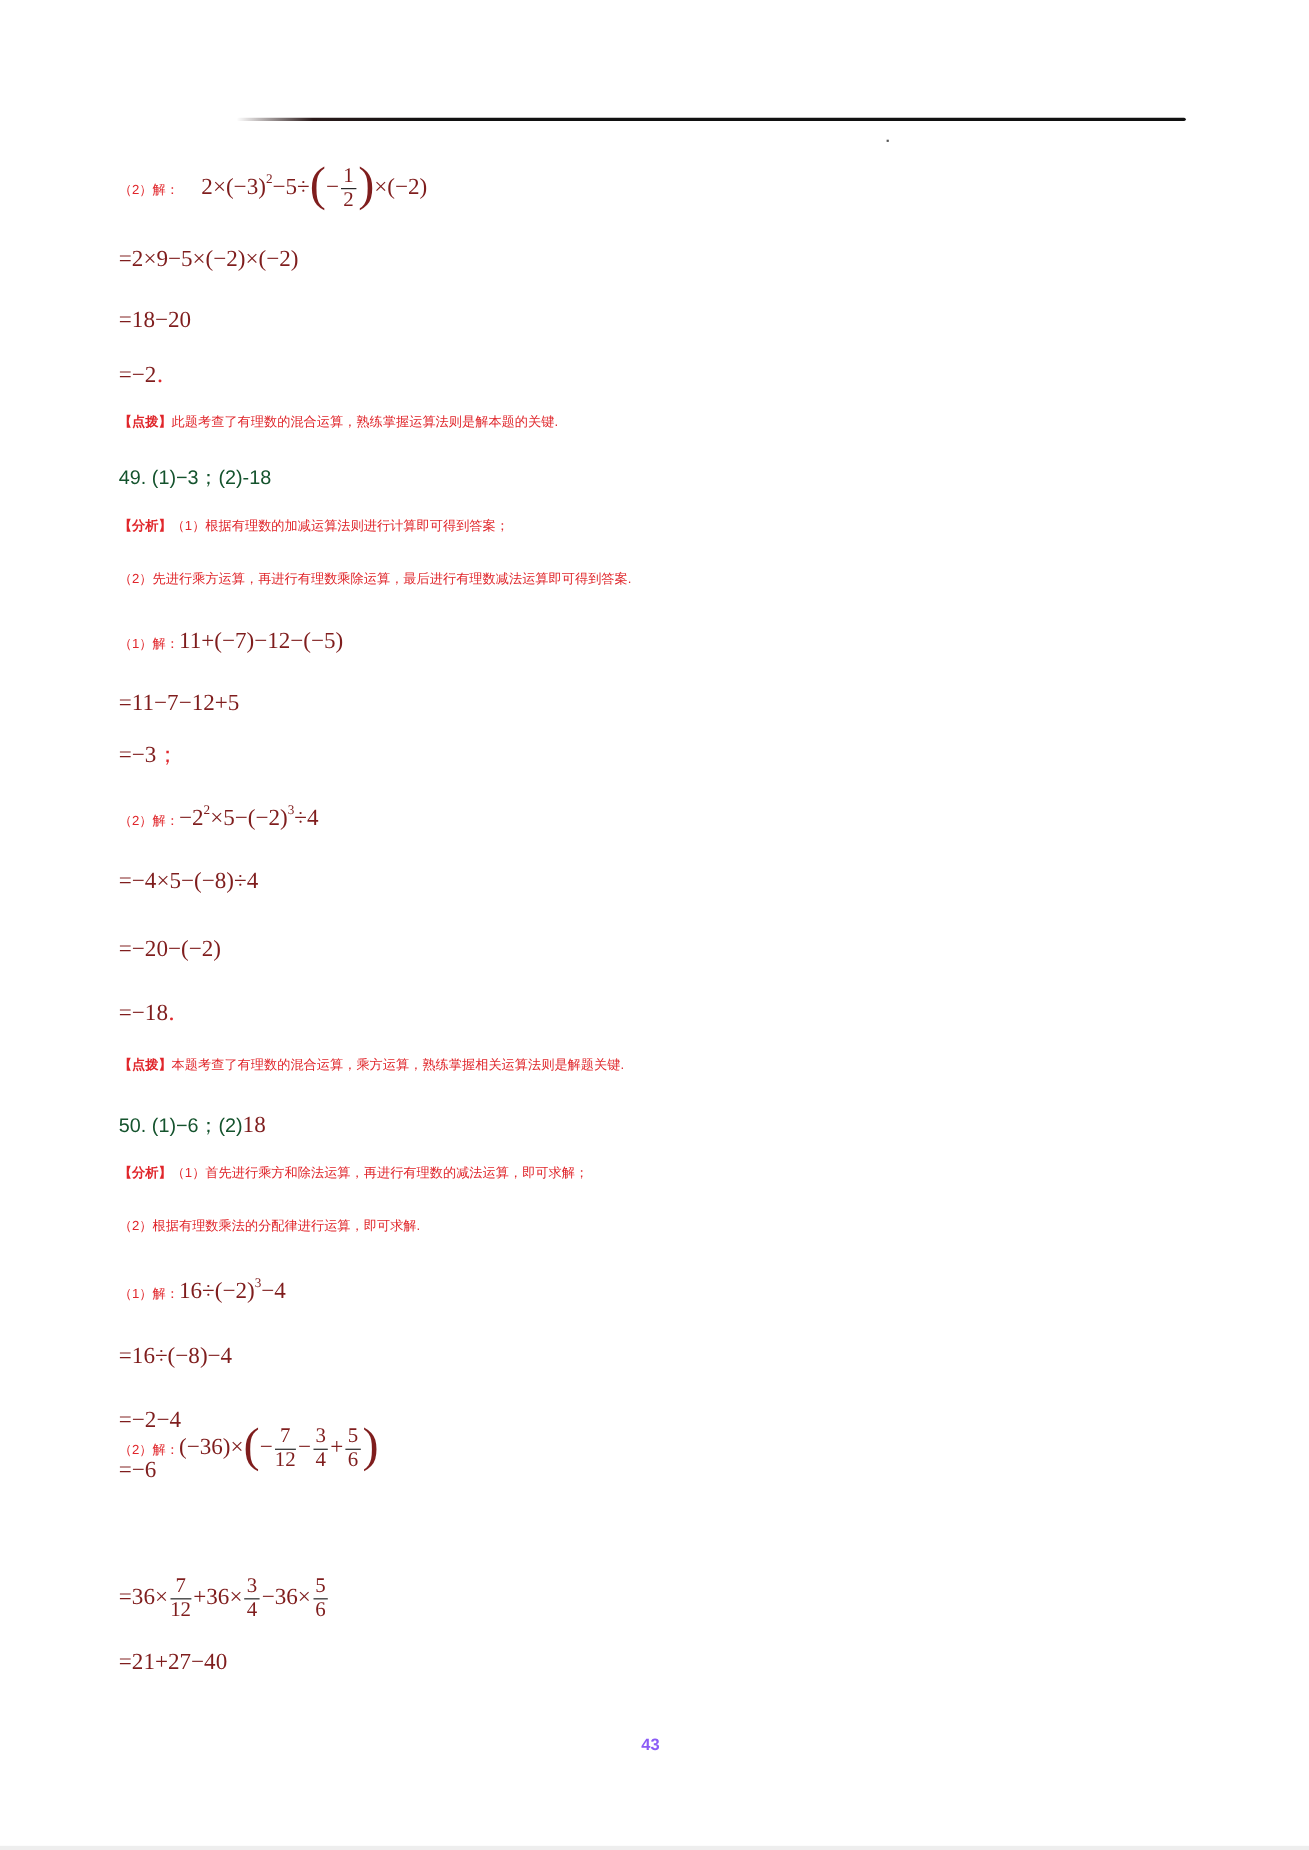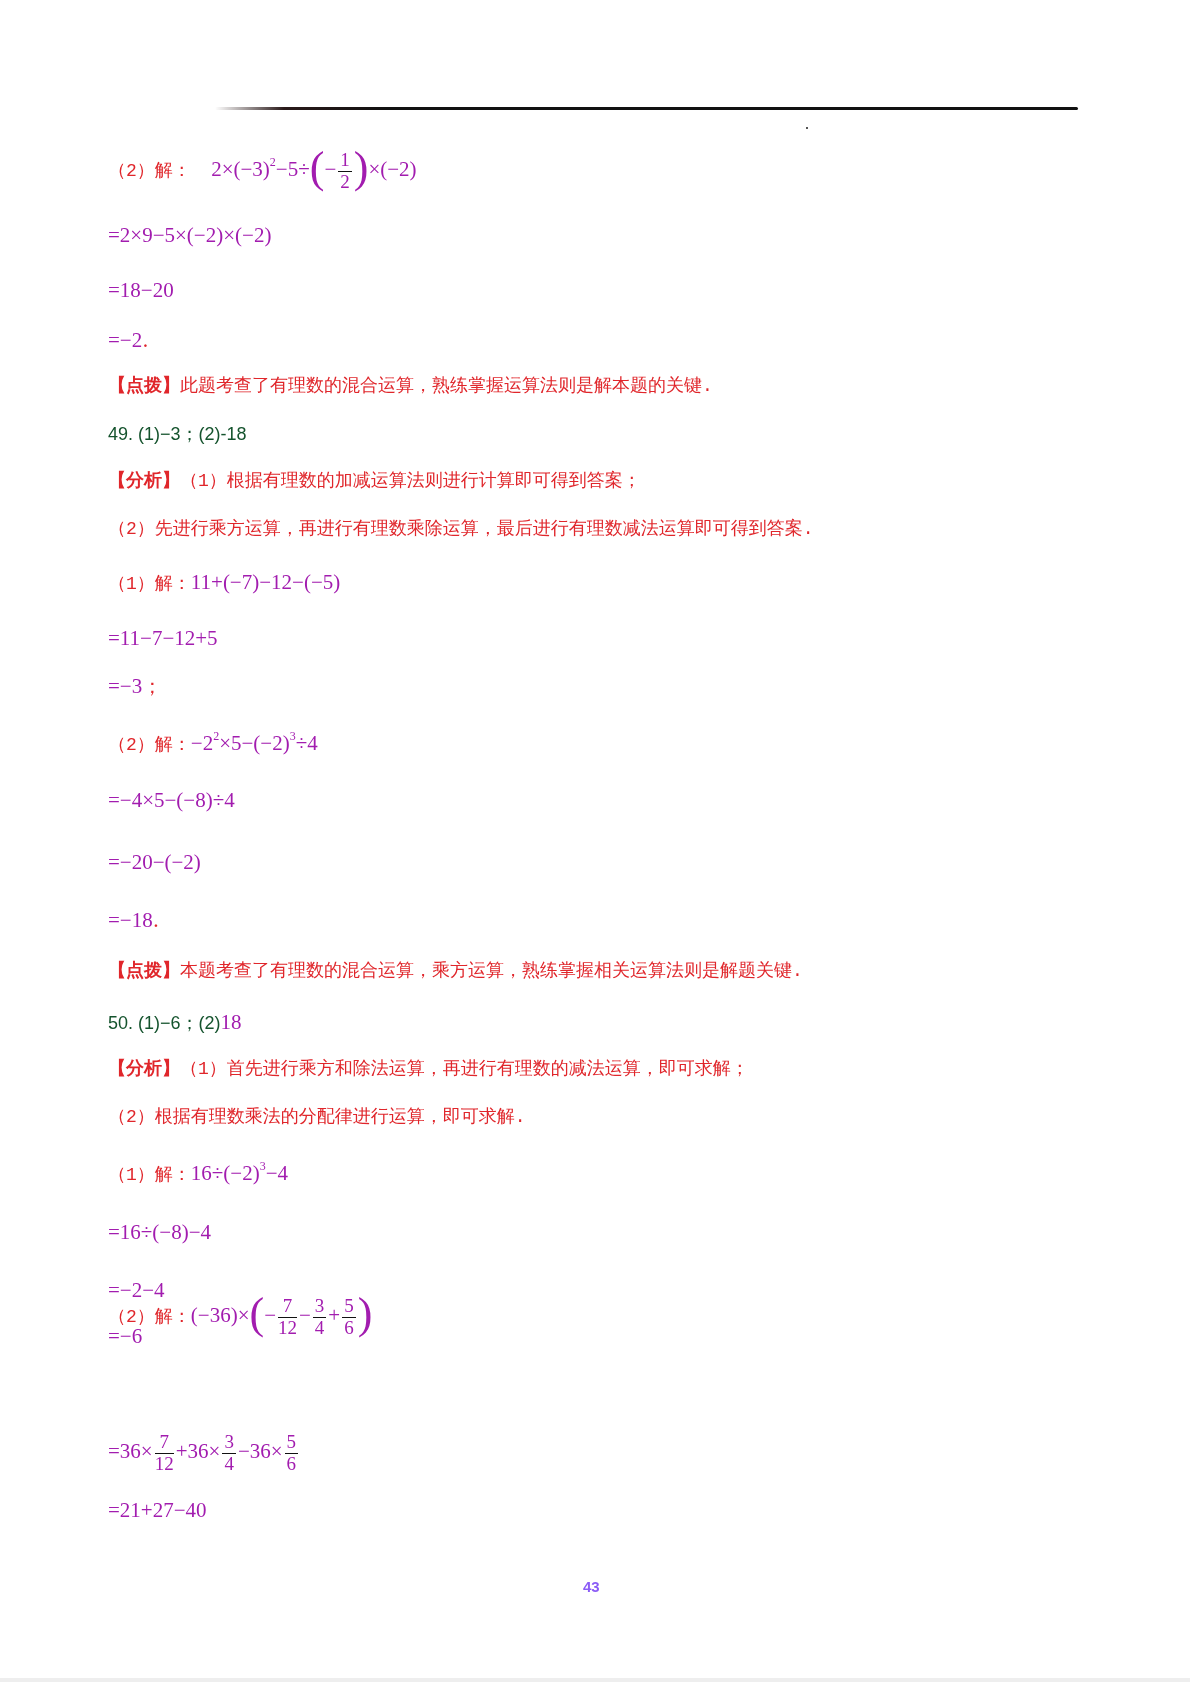--- a/index.html
+++ b/index.html
@@ -8,22 +8,22 @@
       font-family: "DejaVu Serif", "Liberation Serif", serif; color: #111;
     }
     .header-rule {
       position: absolute; left: 215px; top: 107px; width: 863px; height: 3px;
       background: linear-gradient(to right, rgba(40,20,20,0) 0%, #2a1a1a 8%, #111 20%, #111 100%);
       border-radius: 2px;
     }
     .dot { position: absolute; left: 806px; top: 127px; width: 2px; height: 2px; background: #555; }
     .line { position: absolute; left: 108px; white-space: nowrap; font-size: 20px; line-height: 1; }
     .red { color: #e0262b; }
-    .cn { font-family: Liberation Mono, monospace; font-size: 18px; }
-    .math { font-family: "Liberation Serif", "DejaVu Serif", serif; font-size: 21px; color: #a21caf; }
+    .cn { font-family: Liberation Sans, sans-serif; font-size: 12px; }
+    .math { font-family: "Liberation Serif", "DejaVu Serif", serif; font-size: 21px; color: #7f1d1d; }
     .ans { font-family: "Liberation Sans", "DejaVu Sans", sans-serif; font-size: 18px; color: #14532d; }
     .bracket { font-weight: bold; }
     sup { font-size: 12px; vertical-align: 10px; }
     .frac { display: inline-block; vertical-align: middle; text-align: center; margin: 0 2px; }
     .frac > span { display: block; line-height: 1.1; font-size: 19px; }
     .frac > span.num { border-bottom: 1.5px solid #111; padding: 0 2px; }
     .bigp { font-size: 44px; vertical-align: middle; font-weight: 200; line-height: 0; position: relative; top: -3px; }
     .page-num {
       position: absolute; left: 583px; top: 1578px; font-family: "Liberation Sans", sans-serif;
       font-size: 15px; font-weight: bold; color: #8b5cf6;

